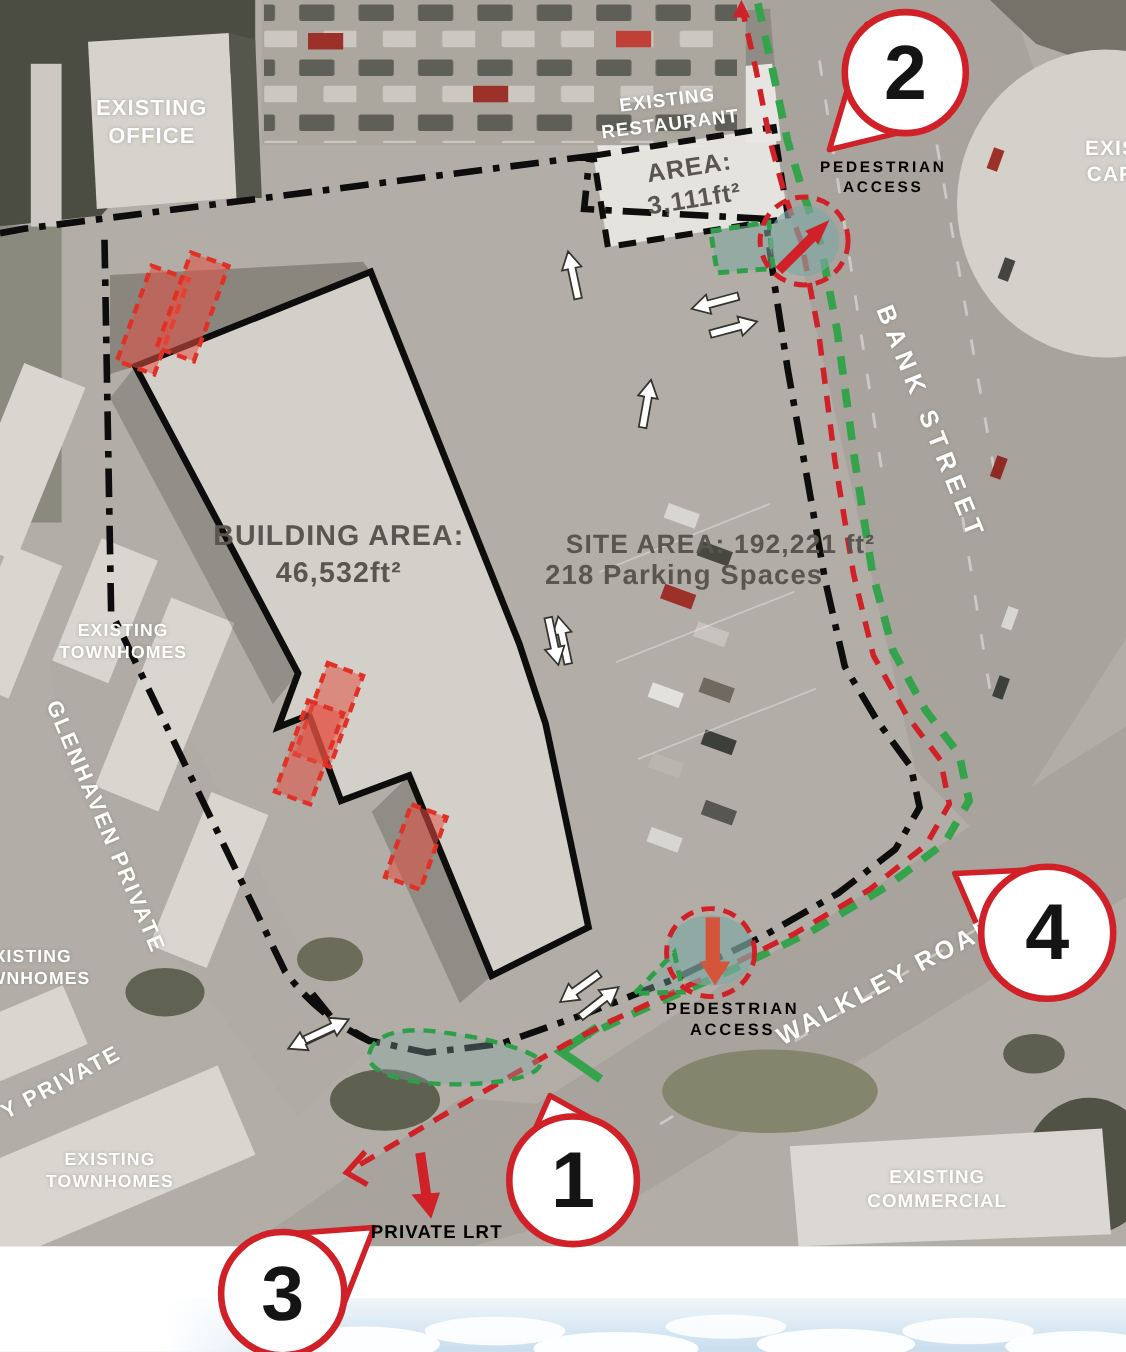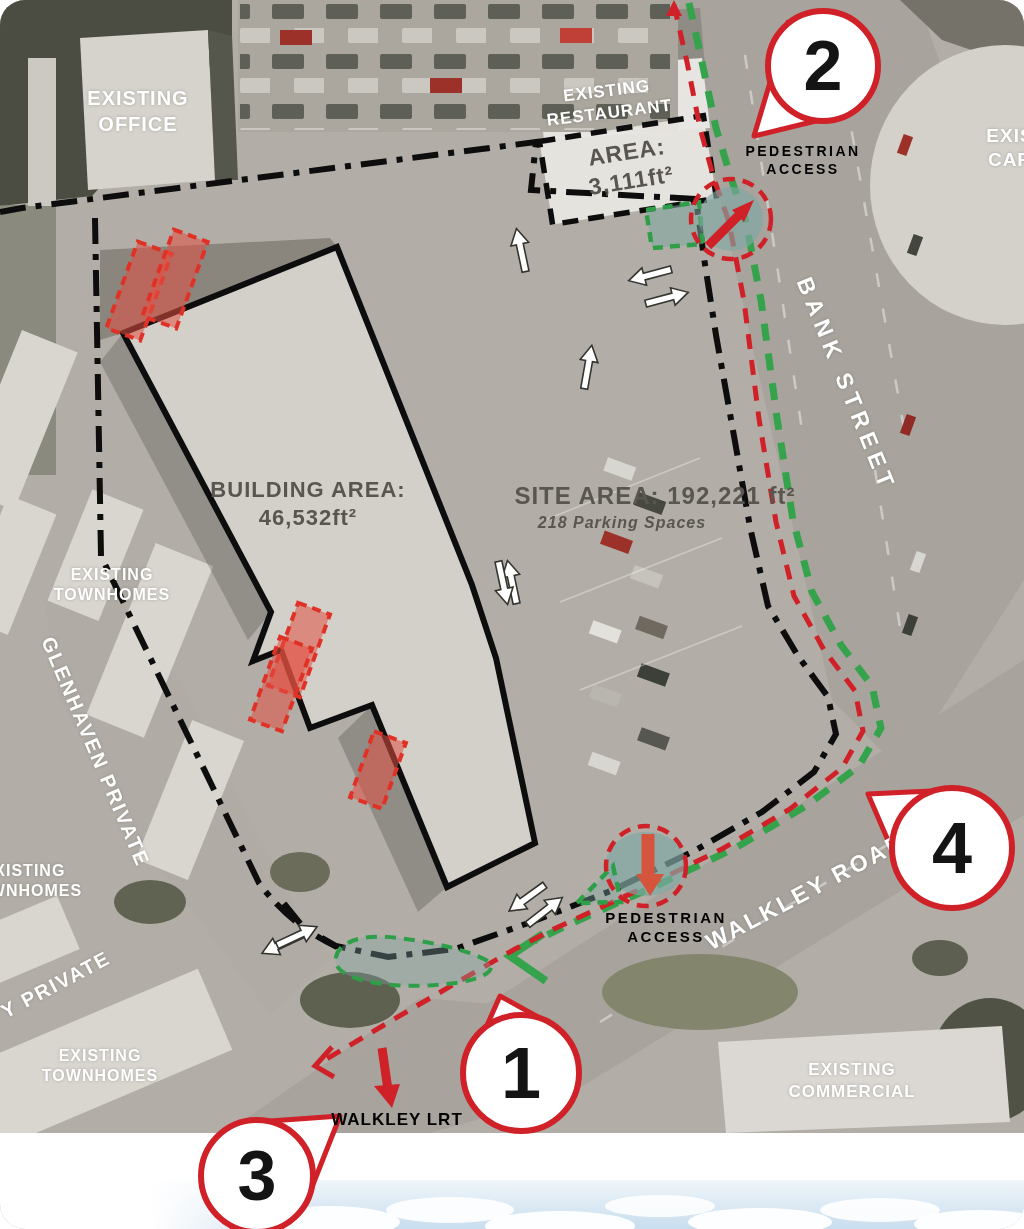--- a/index.html
+++ b/index.html
@@ -1,17 +1,17 @@
 <!DOCTYPE html>
 <html><head>
 <meta charset="utf-8">
 <style>
   html,body{margin:0;padding:0;background:#ffffff;}
   #stage{position:relative;width:1024px;height:1229px;overflow:hidden;background:#b2aea7;
-         font-family:"Liberation Sans",sans-serif;border-radius:25px;}
+         font-family:"Liberation Sans",sans-serif;}
   #stage svg{position:absolute;left:0;top:0;z-index:1;}
   .lbl{position:absolute;z-index:5;font-weight:700;text-align:center;white-space:pre-line;
        transform:translate(-50%,-50%);line-height:1.28;pointer-events:none;}
   .w{color:#ffffff;text-shadow:0 0 3px rgba(70,68,60,.35);}
   .dk{color:#59554f;font-weight:600;}
   .blk{color:#000000;}
   .callout{position:absolute;z-index:6;transform:translate(-50%,-50%);background:#ffffff;
            border:6px solid #cf2127;border-radius:50%;display:flex;align-items:center;
            justify-content:center;color:#141414;font-weight:600;}
 </style>
@@ -226,26 +226,26 @@
 3,111ft²</div>
 
 <div class="lbl blk" style="left:803px;top:161px;font-size:14px;letter-spacing:2.5px;">PEDESTRIAN
 ACCESS</div>
 
 <div class="lbl w" style="left:846px;top:385px;font-size:23px;letter-spacing:6px;font-weight:600;transform:translate(-50%,-50%) rotate(68deg);white-space:nowrap;">BANK STREET</div>
 
 <div class="lbl w" style="left:1010px;top:148px;font-size:19px;letter-spacing:1px;">EXIS
 CAR</div>
 
-<div class="lbl dk" style="left:308px;top:504px;font-size:22px;letter-spacing:1px;">BUILDING AREA:
+<div class="lbl dk" style="left:308px;top:504px;font-size:26px;letter-spacing:1px;">BUILDING AREA:
 46,532ft²</div>
 
 <div class="lbl dk" style="left:655px;top:496px;font-size:24px;letter-spacing:1px;white-space:nowrap;">SITE AREA: 192,221 ft²</div>
 
-<div class="lbl dk" style="left:622px;top:523px;font-size:16px;letter-spacing:1px;white-space:nowrap;font-style:italic;">218 Parking Spaces</div>
+<div class="lbl dk" style="left:622px;top:523px;font-size:25px;letter-spacing:1px;white-space:nowrap;">218 Parking Spaces</div>
 
 <div class="lbl w" style="left:112px;top:585px;font-size:16px;letter-spacing:1px;">EXISTING
 TOWNHOMES</div>
 
 <div class="lbl w" style="left:95px;top:752px;font-size:20px;letter-spacing:2px;font-weight:600;transform:translate(-50%,-50%) rotate(67deg);white-space:nowrap;">GLENHAVEN PRIVATE</div>
 
 <div class="lbl w" style="left:24px;top:881px;font-size:16px;letter-spacing:1px;">EXISTING
 TOWNHOMES</div>
 
 <div class="lbl w" style="left:56px;top:985px;font-size:20px;letter-spacing:2px;font-weight:600;transform:translate(-50%,-50%) rotate(-28deg);white-space:nowrap;">Y PRIVATE</div>
@@ -254,21 +254,21 @@
 TOWNHOMES</div>
 
 <div class="lbl blk" style="left:666px;top:927px;font-size:15px;letter-spacing:2.5px;">PEDESTRIAN
 ACCESS</div>
 
 <div class="lbl w" style="left:806px;top:892px;font-size:23px;letter-spacing:3px;font-weight:600;transform:translate(-50%,-50%) rotate(-28deg);white-space:nowrap;">WALKLEY ROAD</div>
 
 <div class="lbl w" style="left:852px;top:1081px;font-size:17px;letter-spacing:1px;">EXISTING
 COMMERCIAL</div>
 
-<div class="lbl blk" style="left:397px;top:1120px;font-size:17px;letter-spacing:1px;white-space:nowrap;">WALKLEY LRT</div>
+<div class="lbl blk" style="left:397px;top:1120px;font-size:17px;letter-spacing:1px;white-space:nowrap;">PRIVATE LRT</div>
 
 <div class="callout" style="left:823px;top:66px;width:104px;height:104px;font-size:70px;">
       <span>2</span>
     </div>
 
 <div class="callout" style="left:521px;top:1073px;width:110px;height:110px;font-size:72px;">
       <span>1</span>
     </div>
 
 <div class="callout" style="left:952px;top:848px;width:114px;height:114px;font-size:72px;">

